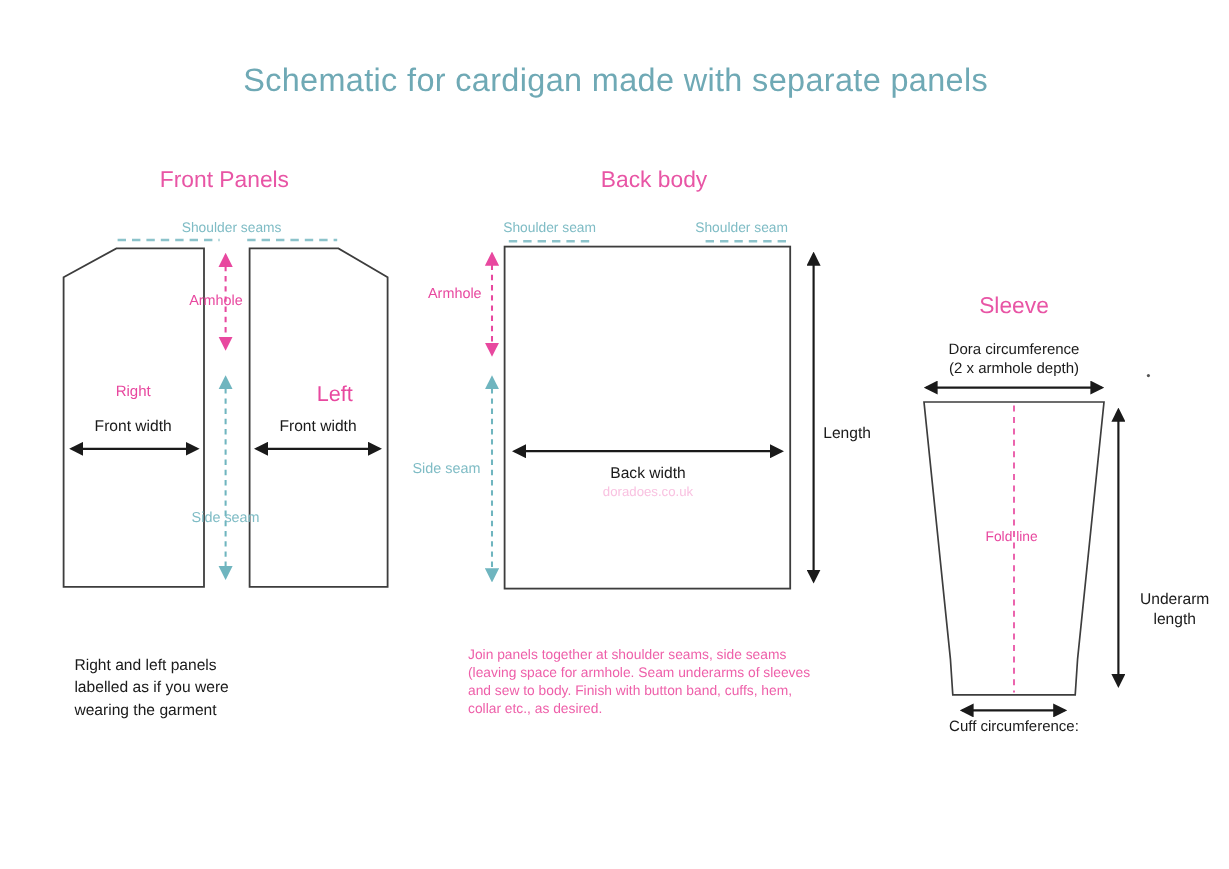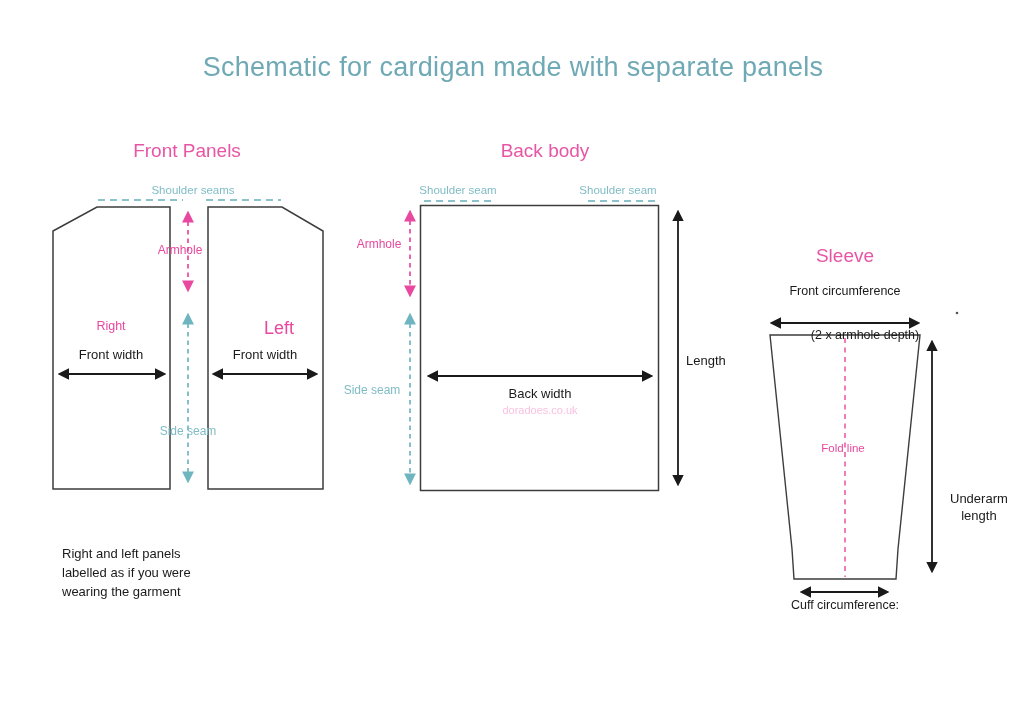--- a/index.html
+++ b/index.html
@@ -86,25 +86,29 @@
   <div class="abs blk-lbl ctr" style="left:265px;top:347px;">Front width</div>
 
   <div class="abs teal-lbl ctr" style="left:458px;top:184px;">Shoulder seam</div>
   <div class="abs teal-lbl ctr" style="left:618px;top:184px;">Shoulder seam</div>
   <div class="abs pink-lbl ctr" style="left:379px;top:237px;">Armhole</div>
   <div class="abs teal-lbl ctr" style="left:372px;top:383px;font-size:12px;">Side seam</div>
   <div class="abs blk-lbl ctr" style="left:540px;top:386px;">Back width</div>
   <div class="abs watermark ctr" style="left:540px;top:404px;">doradoes.co.uk</div>
   <div class="abs blk-lbl" style="left:686px;top:353px;">Length</div>
 
-  <div class="abs blk-sm ctr" style="left:845px;top:284px;">Front circumference</div>
-  <div class="abs blk-sm ctr" style="left:865px;top:300px;margin-top:28px;">(2 x armhole depth)</div>
+  <div class="abs blk-sm ctr" style="left:845px;top:284px;">Dora circumference</div>
+  <div class="abs blk-sm ctr" style="left:845px;top:300px;">(2 x armhole depth)</div>
   <div class="abs pink-lbl ctr" style="left:843px;top:442px;font-size:11.5px;">Fold line</div>
   <div class="abs blk-lbl" style="left:950px;top:444px;line-height:17px;margin-top:46px;">Underarm
 length</div>
   <div class="abs blk-sm ctr" style="left:845px;top:598px;">Cuff circumference:</div>
 
   <div class="abs note-black" style="left:62px;top:544px;">Right and left panels
 labelled as if you were
 wearing the garment</div>
+  <div class="abs note-pink" style="left:390px;top:539px;">Join panels together at shoulder seams, side seams
+(leaving space for armhole. Seam underarms of sleeves
+and sew to body. Finish with button band, cuffs, hem,
+collar etc., as desired.</div>
 
 
 </div>
 
 </body></html>

